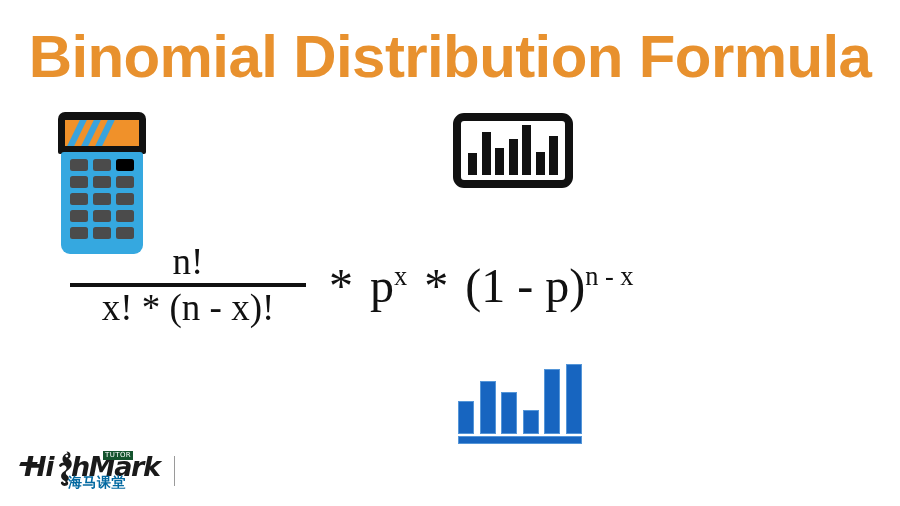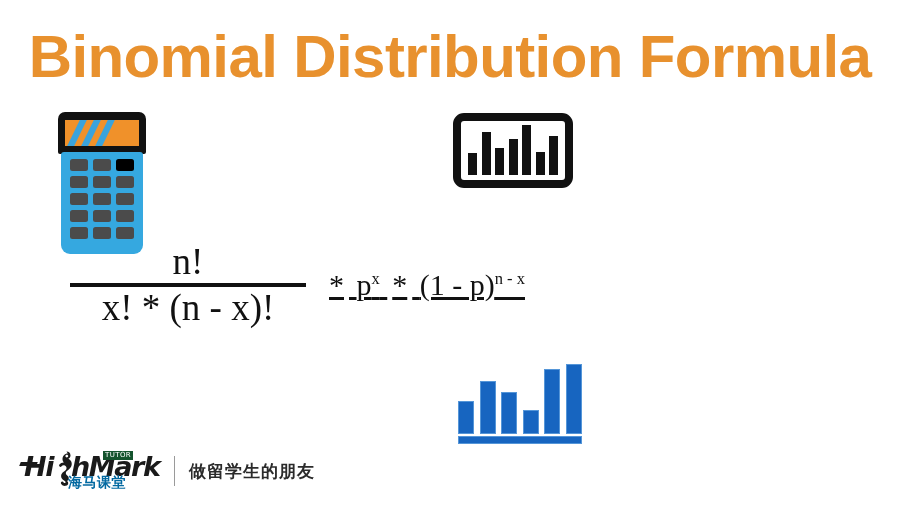--- a/index.html
+++ b/index.html
@@ -150,24 +150,23 @@
     width: 236px;
     height: 4px;
     background: #111111;
   }
   #denominator {
     font-size: 37px;
     padding-top: 2px;
     white-space: nowrap;
   }
   #rhs {
-    font-size: 30px;
+    font-size: 48px;
     white-space: nowrap;
     margin-left: 6px;
-    text-decoration: underline;
   }
   #rhs sup {
     font-size: 0.55em;
     vertical-align: super;
   }
   .op {
     padding: 0 5px;
   }
 
   
@@ -364,14 +363,13 @@
     <div id="logo-text">
       <span>Hi</span><span style="opacity:0;">g</span><span>hMark</span>
     </div>
     <svg id="seahorse" viewBox="0 0 17 39">
       <path d="M9.5 1.5c2.4 0 4 1.7 4 3.9 0 1.6-.9 2.7-2.2 3.4 1.8.7 3.1 2.2 3.4 4.3.4 2.9-1 5.1-3.2 6.6-1.3.9-2.3 1.6-2.6 2.7-.3 1.2.3 2.2 1.3 3 .9.7 1.6 1.5 1.6 2.8 0 1.4-.9 2.4-2.1 2.9.9.4 1.5 1.1 1.5 2.1 0 1.3-1 2.3-2.4 2.6-1.9.4-3.6-.4-4.6-1.9-.6-.9-.3-1.9.5-2.2.8-.3 1.5.1 1.9.8.3.5.8.7 1.3.6.5-.1.8-.5.7-1-.1-.6-.7-1-1.5-1.5-1.6-1-2.9-2.3-3-4.4-.1-2 1.1-3.5 2.6-4.5 1.5-1 2.6-1.9 2.8-3.3.2-1.3-.5-2.4-1.7-2.9-1.2-.5-2.5-.2-3.2.8-.5.7-1.4.8-2 .3-.6-.5-.7-1.4-.2-2 1.1-1.5 2.8-2.2 4.5-2.1-.9-.9-1.4-2.1-1.4-3.5 0-2.9 2.1-5.5 5.3-5.5zm.3 3.2c-.8 0-1.4.6-1.4 1.4 0 .8.6 1.4 1.4 1.4.8 0 1.4-.6 1.4-1.4 0-.8-.6-1.4-1.4-1.4z" fill="#1a1a1a"></path>
     </svg>
     <div id="logo-tutor">TUTOR</div>
     <div id="logo-cn">海马课堂</div>
   </div>
   <div id="footer-divider"></div>
-  <div id="footer-tagline">做留学生的朋友</div>
 </div>
 
 </body></html>

